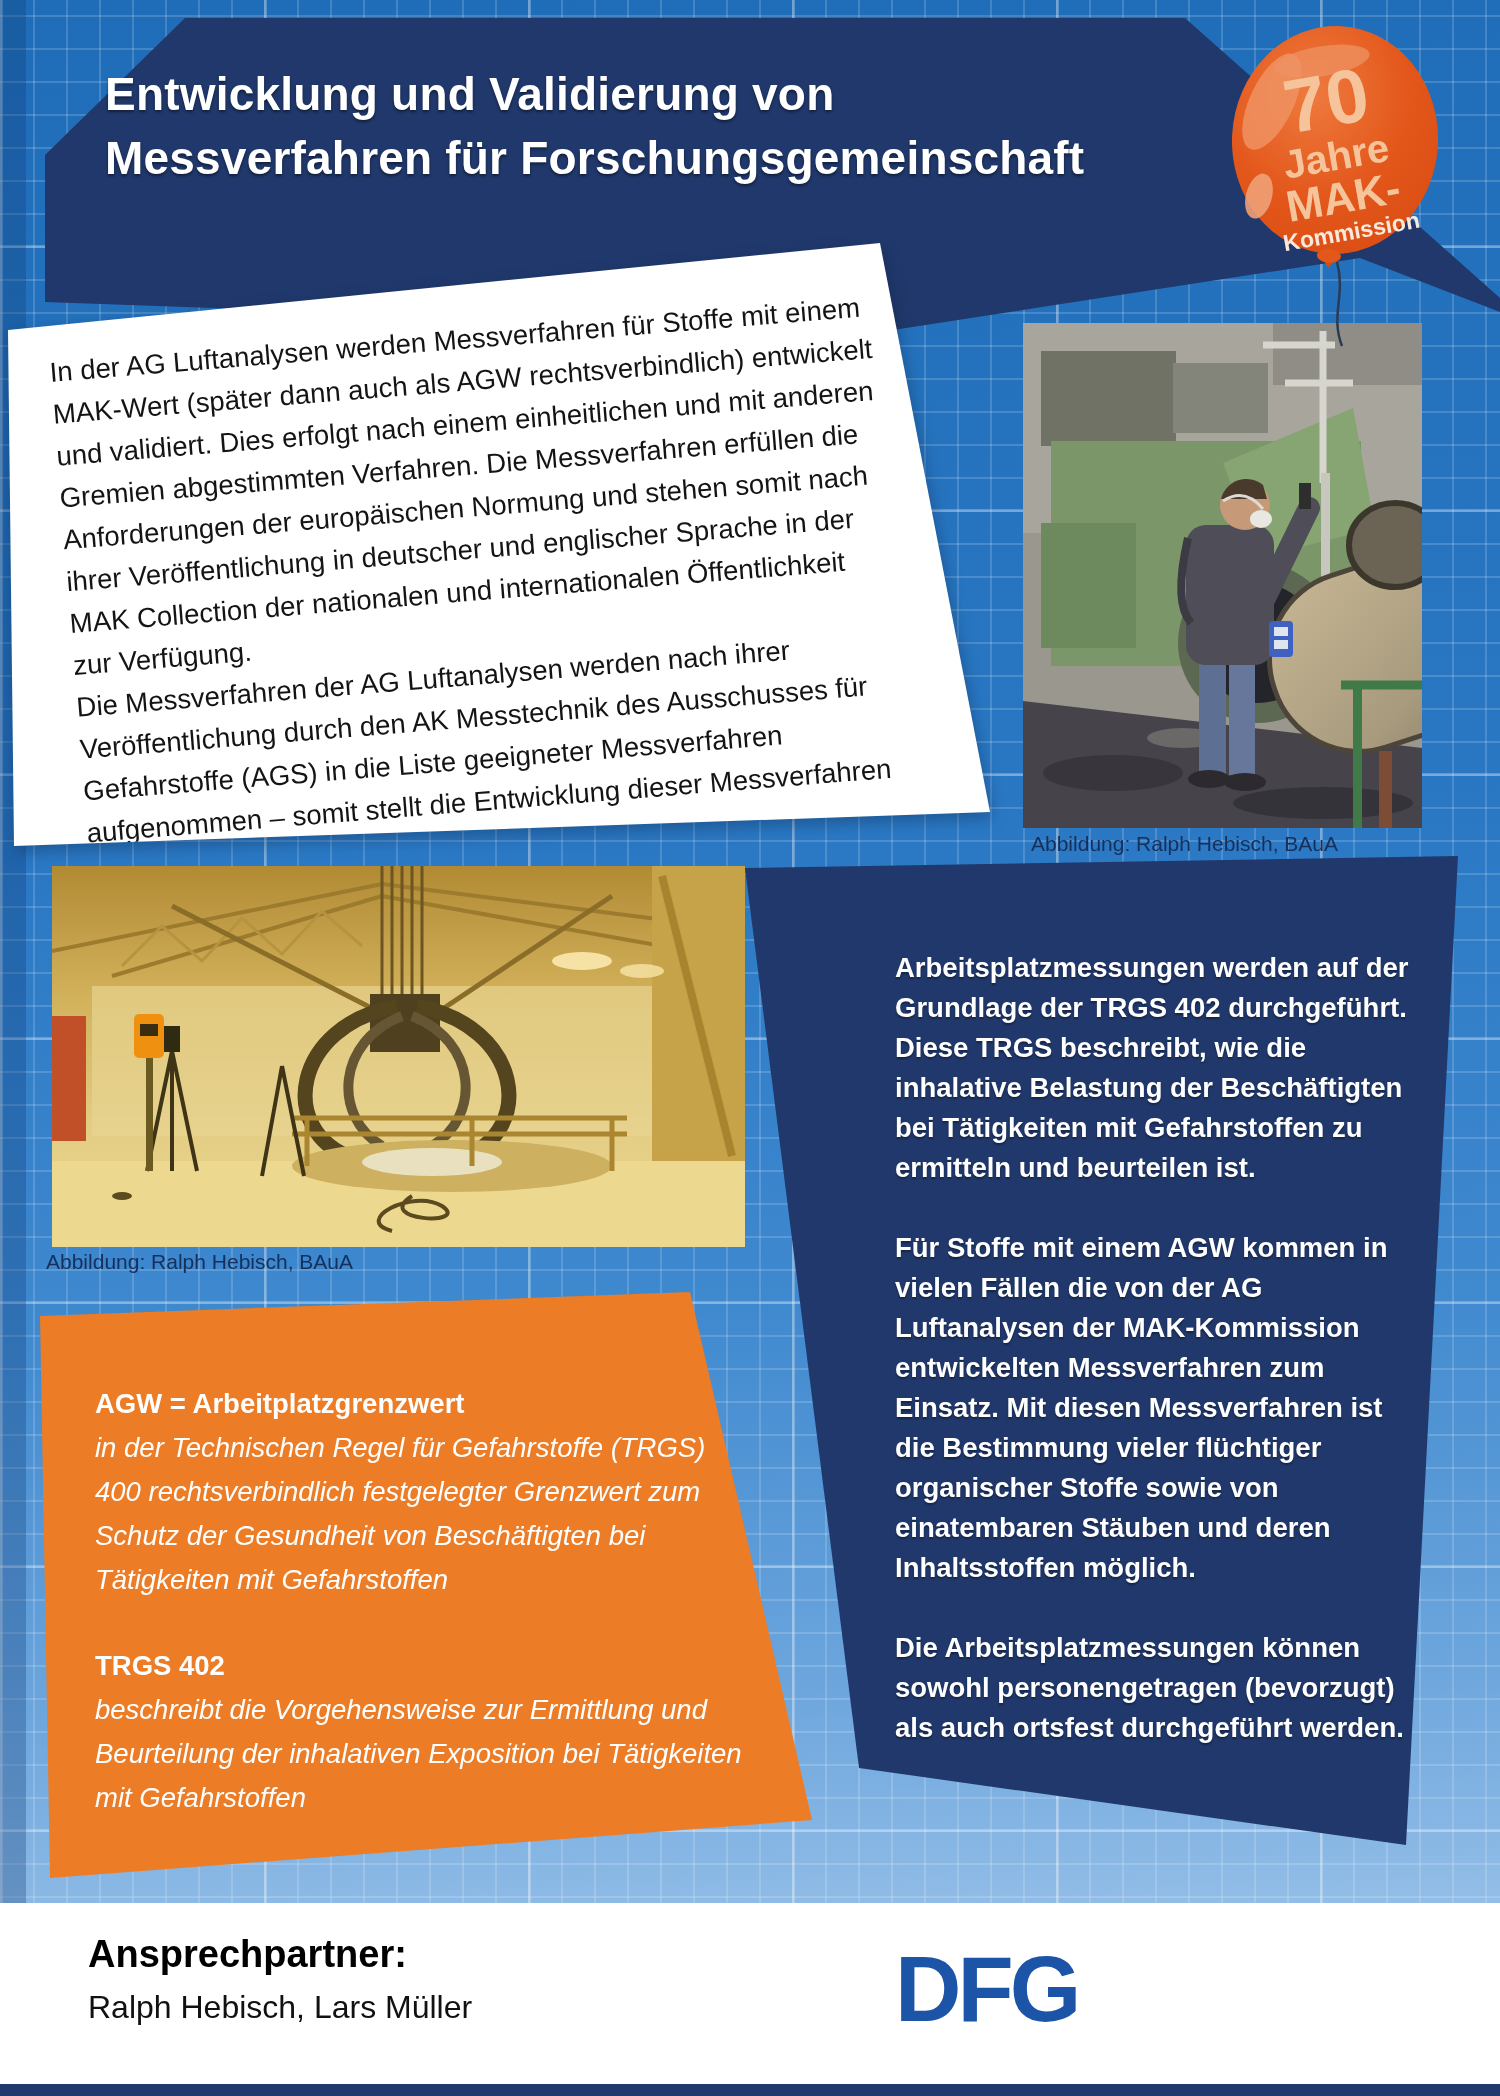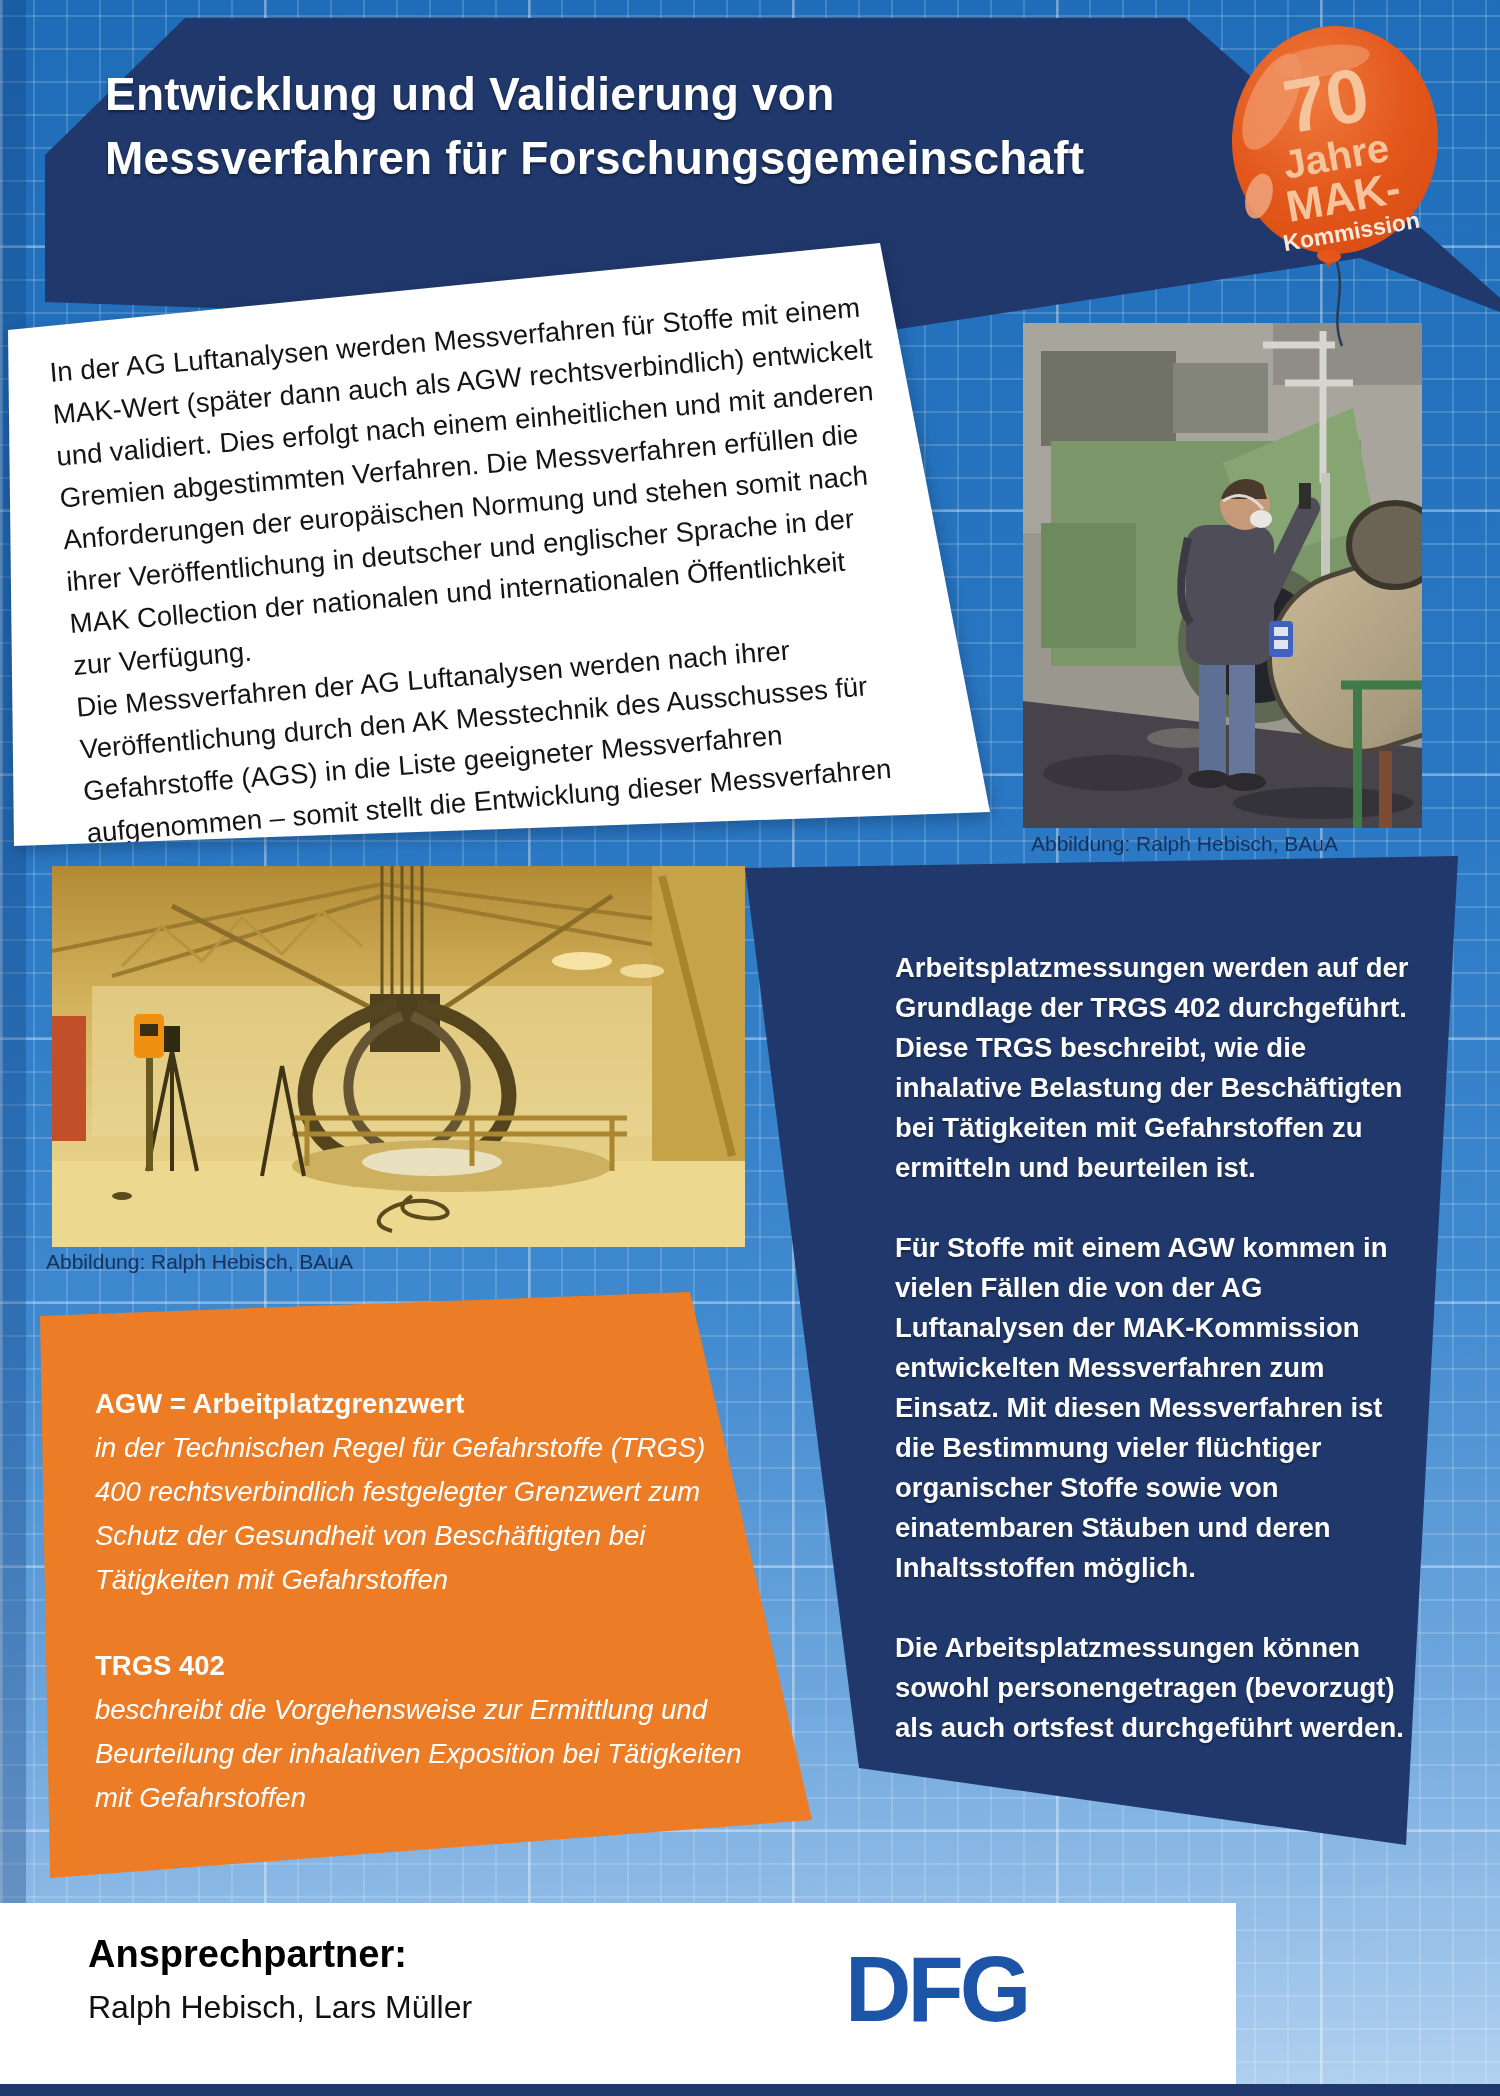--- a/index.html
+++ b/index.html
@@ -41,24 +41,24 @@
   .info-text p{margin:0 0 40px 0;}
   
   .def-box{position:absolute;left:0;top:0;width:900px;height:1900px;background:#EC7C26;z-index:3;
     clip-path:polygon(40px 1316px,690px 1292px,812px 1820px,50px 1878px);}
   .def-text{position:absolute;left:95px;top:1382px;width:655px;z-index:4;color:#fff;
     font-size:27.5px;line-height:44px;}
   .def{margin-bottom:42px;}
   .def-term{font-weight:bold;}
   .def-body{font-style:italic;}
   
-  .footer{position:absolute;left:0;top:1903px;width:1236px;height:181px;background:#fff;z-index:7;}
+  .footer{position:absolute;left:0;top:1903px;width:1500px;height:181px;background:#fff;z-index:7;}
   .contact-label{position:absolute;left:88px;top:30px;font-size:38px;font-weight:bold;color:#000;}
   .contact-names{position:absolute;left:88px;top:86px;font-size:32px;color:#111;}
-  .dfg{position:absolute;left:845px;top:40px;display:flex;align-items:flex-start;}
+  .dfg{position:absolute;left:895px;top:40px;display:flex;align-items:flex-start;}
   .dfg-acronym{font-size:92px;font-weight:800;color:#1C55A8;letter-spacing:-4px;line-height:92px;font-family:"Liberation Sans",sans-serif;}
   .dfg-name{margin-left:30px;margin-top:8px;font-size:33px;line-height:42px;color:#1C55A8;}
   .bottom-bar{position:absolute;left:0;top:2084px;width:1500px;height:12px;background:#20386b;z-index:8;}
 </style>
 </head>
 <body>
 
 <div class="page">
   <div class="left-band"></div>
 

